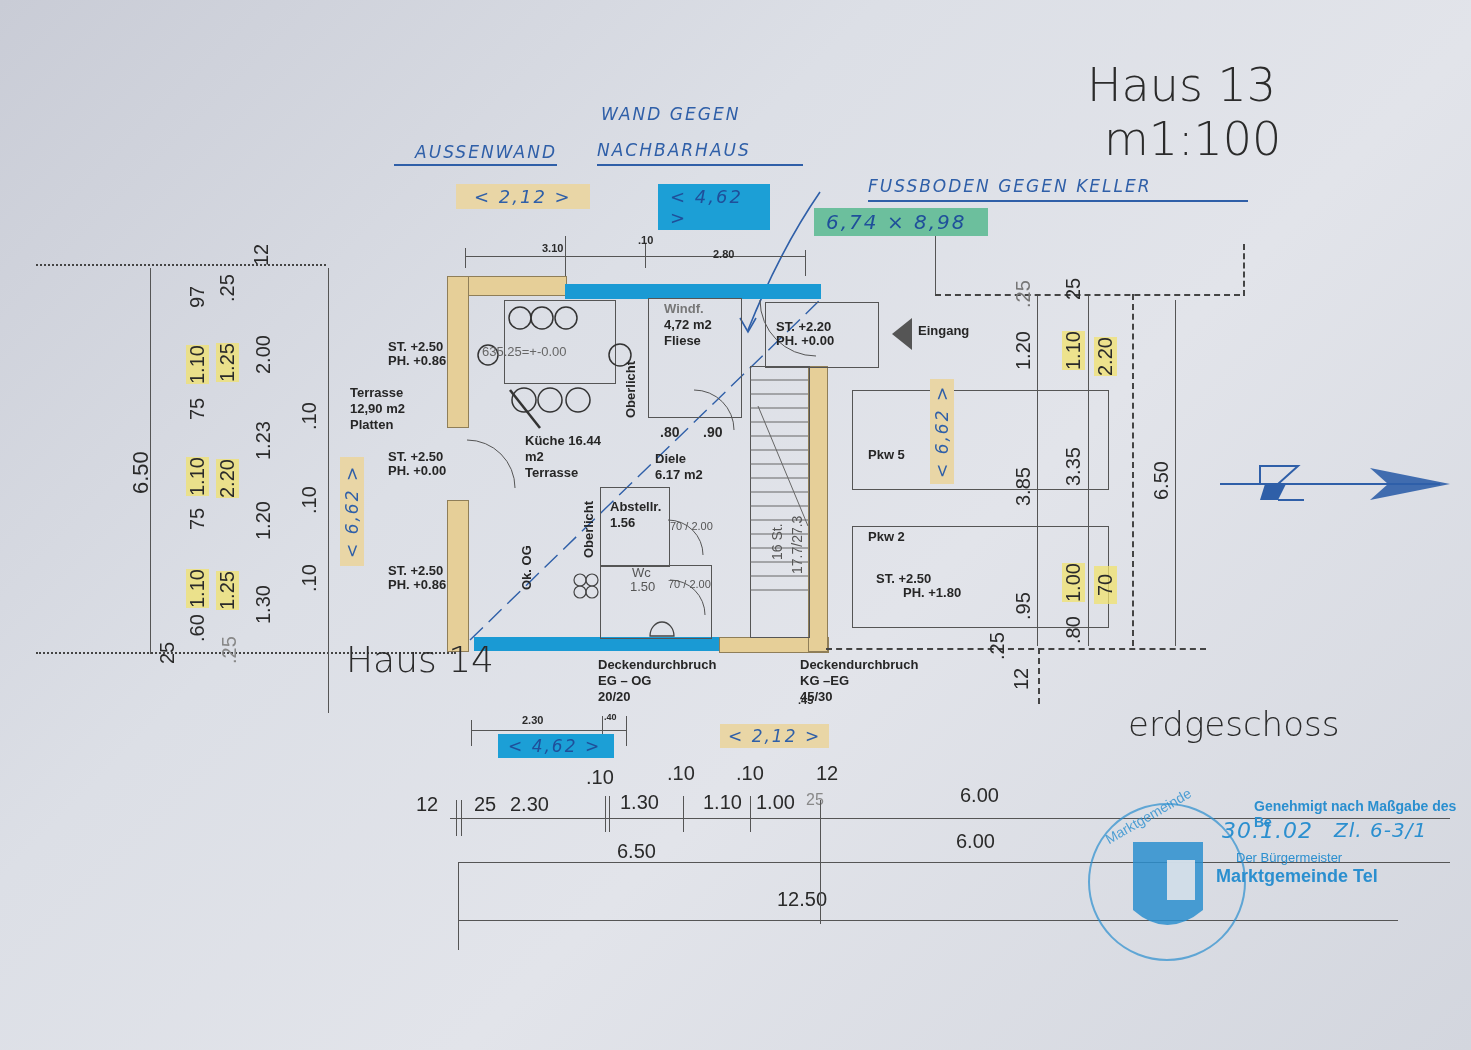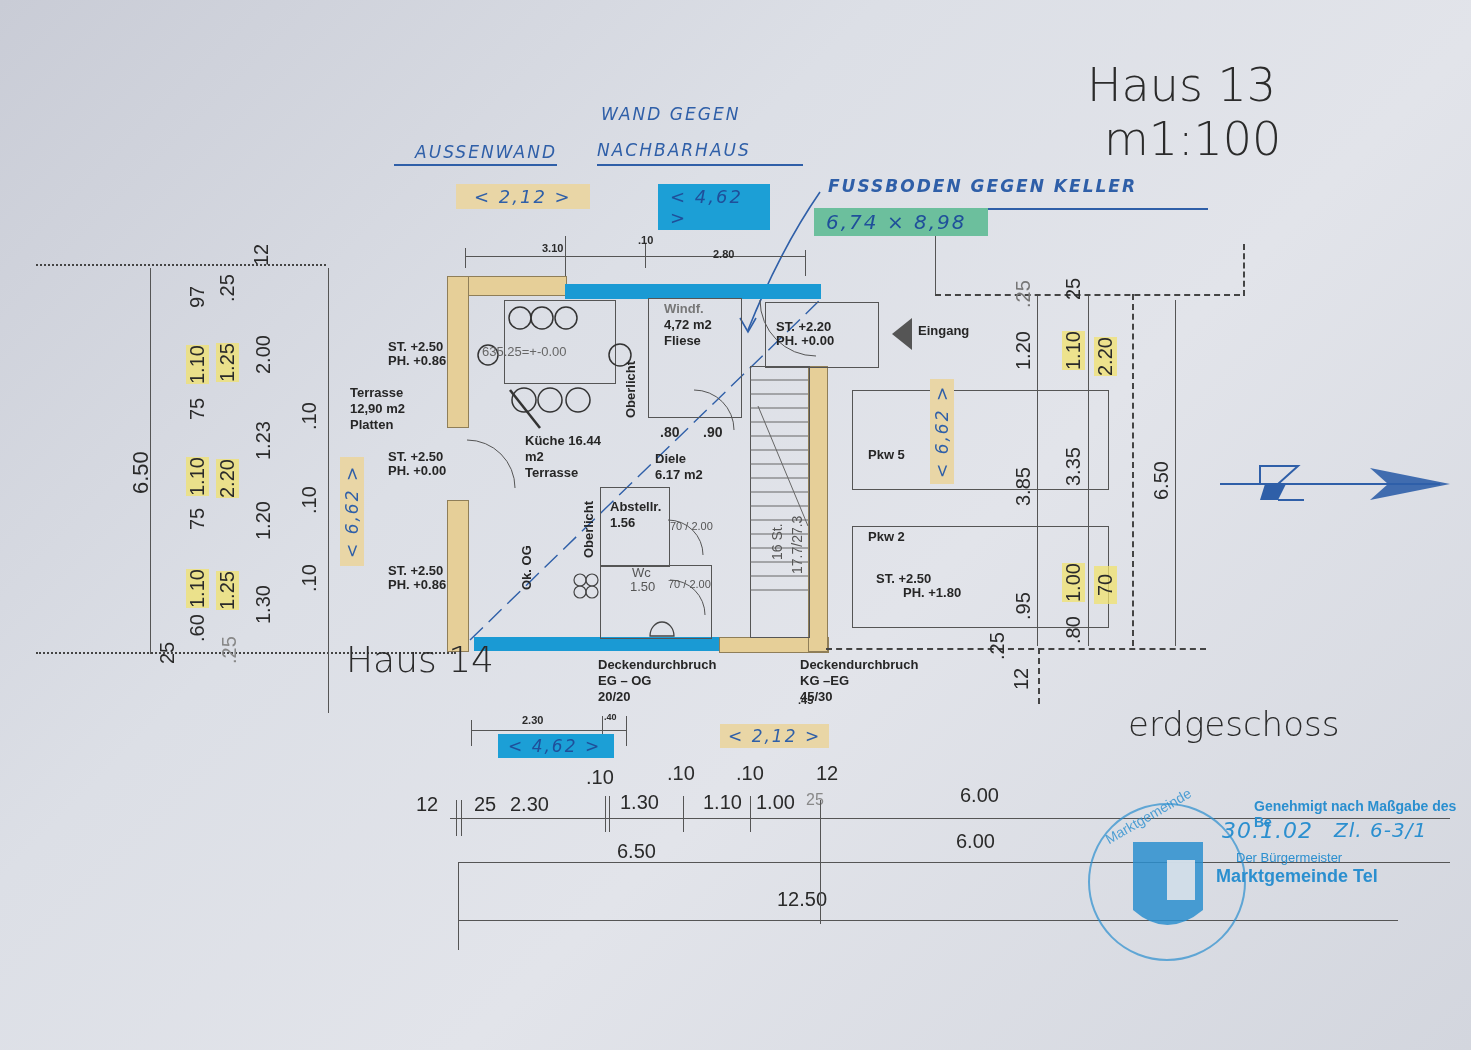--- a/index.html
+++ b/index.html
@@ -34,21 +34,21 @@
 <body>
 
 <div class="abs title" style="left:1087px;top:58px;font-size:46px;">Haus 13</div>
 <div class="abs title" style="left:1087px;top:112px;font-size:46px;margin-left:17px;">m1:100</div>
 
 <div class="abs hand under" style="left:394px;top:142px;padding-bottom:2px;width:163px;text-align:right;">AUSSENWAND</div>
 <div class="abs hand" style="left:601px;top:104px;">WAND GEGEN</div>
 <div class="abs hand under" style="left:597px;top:140px;padding-bottom:4px;width:206px;">NACHBARHAUS</div>
 <div class="abs hand hl-tan" style="left:456px;top:184px;padding:2px 18px;font-size:18px;">&lt; 2,12 &gt;</div>
 <div class="abs hand hl-blue" style="left:658px;top:184px;padding:2px 12px;width:88px;font-size:18px;">&lt; 4,62 &gt;</div>
-<div class="abs hand under" style="left:828px;top:176px;padding-bottom:12px;width:380px;font-weight:bold;">FUSSBODEN GEGEN KELLER</div>
+<div class="abs hand under" style="left:868px;top:176px;padding-bottom:4px;width:380px;">FUSSBODEN GEGEN KELLER</div>
 <div class="abs hand hl-green" style="left:814px;top:208px;padding:2px 12px;width:150px;font-size:20px;">6,74 × 8,98</div>
 
 <svg style="left:0;top:0;" width="1471" height="1050">
   <path d="M820 192 Q 780 250 748 330" stroke="#2f5fa8" stroke-width="1.6" fill="none"></path>
   <path d="M740 318 L748 332 L756 318" stroke="#2f5fa8" stroke-width="1.6" fill="none"></path>
   <line x1="470" y1="640" x2="820" y2="300" stroke="#2f5fa8" stroke-width="1.4" stroke-dasharray="18 8"></line>
 </svg>
 
 <div class="abs line-h" style="left:465px;top:256px;width:340px;"></div>
 <div class="abs line-v" style="left:465px;top:248px;height:20px;"></div>

